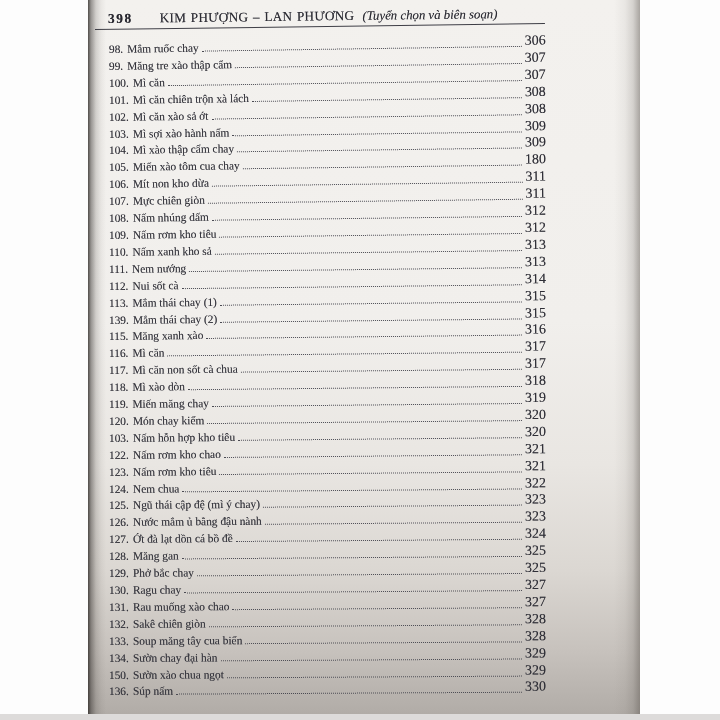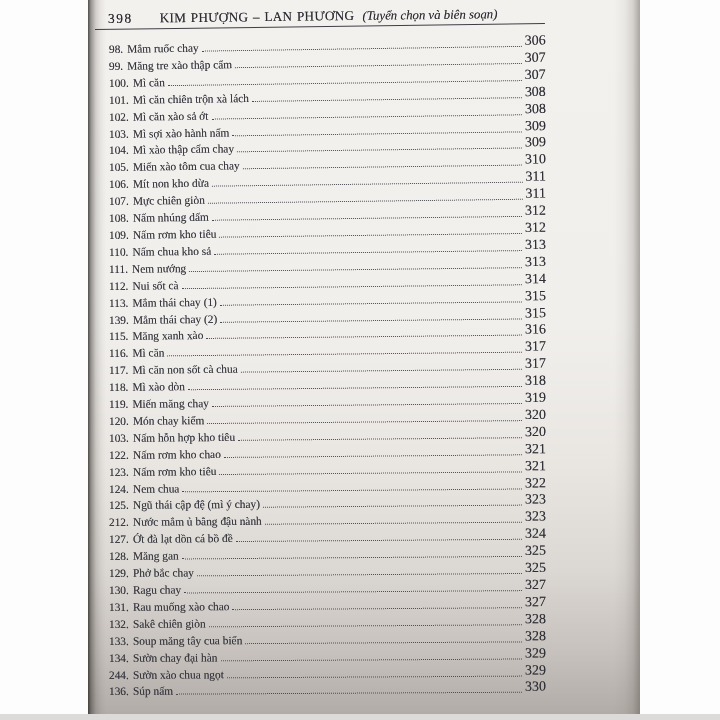--- a/index.html
+++ b/index.html
@@ -33,21 +33,21 @@
   .header {
     position: absolute;
     top: 9px; left: 20px;
     white-space: nowrap;
     transform: rotate(-0.7deg);
     transform-origin: left bottom;
     color: #2c2c34;
     text-shadow: 0 0 0.5px rgba(44,44,52,0.55);
   }
   .pagenum {
-    font-weight: normal;
+    font-weight: bold;
     font-size: 13.5px;
     letter-spacing: 1.5px;
     color: #26262e;
   }
   .authors {
     margin-left: 27px;
     font-size: 13.2px;
     letter-spacing: 0.3px;
     word-spacing: 1px;
   }
@@ -151,21 +151,21 @@
         <div class="row" style="transform: rotate(-0.766deg);">
           <span class="num">104.</span>
           <span class="title">Mì xào thập cẩm chay</span>
           <span class="leader"></span>
           <span class="pg">309</span>
         </div>
         <div class="row" style="transform: rotate(-0.752deg);">
           <span class="num">105.</span>
           <span class="title">Miến xào tôm cua chay</span>
           <span class="leader"></span>
-          <span class="pg">310</span>
+          <span class="pg">180</span>
         </div>
         <div class="row" style="transform: rotate(-0.738deg);">
           <span class="num">106.</span>
           <span class="title">Mít non kho dừa</span>
           <span class="leader"></span>
           <span class="pg">311</span>
         </div>
         <div class="row" style="transform: rotate(-0.724deg);">
           <span class="num">107.</span>
           <span class="title">Mực chiên giòn</span>
@@ -179,21 +179,21 @@
           <span class="pg">312</span>
         </div>
         <div class="row" style="transform: rotate(-0.696deg);">
           <span class="num">109.</span>
           <span class="title">Nấm rơm kho tiêu</span>
           <span class="leader"></span>
           <span class="pg">312</span>
         </div>
         <div class="row" style="transform: rotate(-0.682deg);">
           <span class="num">110.</span>
-          <span class="title">Nấm chua kho sả</span>
+          <span class="title">Nấm xanh kho sả</span>
           <span class="leader"></span>
           <span class="pg">313</span>
         </div>
         <div class="row" style="transform: rotate(-0.668deg);">
           <span class="num">111.</span>
           <span class="title">Nem nướng</span>
           <span class="leader"></span>
           <span class="pg">313</span>
         </div>
         <div class="row" style="transform: rotate(-0.654deg);">
@@ -274,21 +274,21 @@
           <span class="leader"></span>
           <span class="pg">322</span>
         </div>
         <div class="row" style="transform: rotate(-0.472deg);">
           <span class="num">125.</span>
           <span class="title">Ngũ thái cập đệ (mì ý chay)</span>
           <span class="leader"></span>
           <span class="pg">323</span>
         </div>
         <div class="row" style="transform: rotate(-0.458deg);">
-          <span class="num">212.</span>
+          <span class="num">126.</span>
           <span class="title">Nước mắm ủ bằng đậu nành</span>
           <span class="leader"></span>
           <span class="pg">323</span>
         </div>
         <div class="row" style="transform: rotate(-0.444deg);">
           <span class="num">127.</span>
           <span class="title">Ớt đà lạt dồn cá bồ đề</span>
           <span class="leader"></span>
           <span class="pg">324</span>
         </div>
@@ -328,21 +328,21 @@
           <span class="leader"></span>
           <span class="pg">328</span>
         </div>
         <div class="row" style="transform: rotate(-0.346deg);">
           <span class="num">134.</span>
           <span class="title">Sườn chay đại hàn</span>
           <span class="leader"></span>
           <span class="pg">329</span>
         </div>
         <div class="row" style="transform: rotate(-0.332deg);">
-          <span class="num">244.</span>
+          <span class="num">150.</span>
           <span class="title">Sườn xào chua ngọt</span>
           <span class="leader"></span>
           <span class="pg">329</span>
         </div>
         <div class="row" style="transform: rotate(-0.318deg);">
           <span class="num">136.</span>
           <span class="title">Súp nấm</span>
           <span class="leader"></span>
           <span class="pg">330</span>
         </div>

